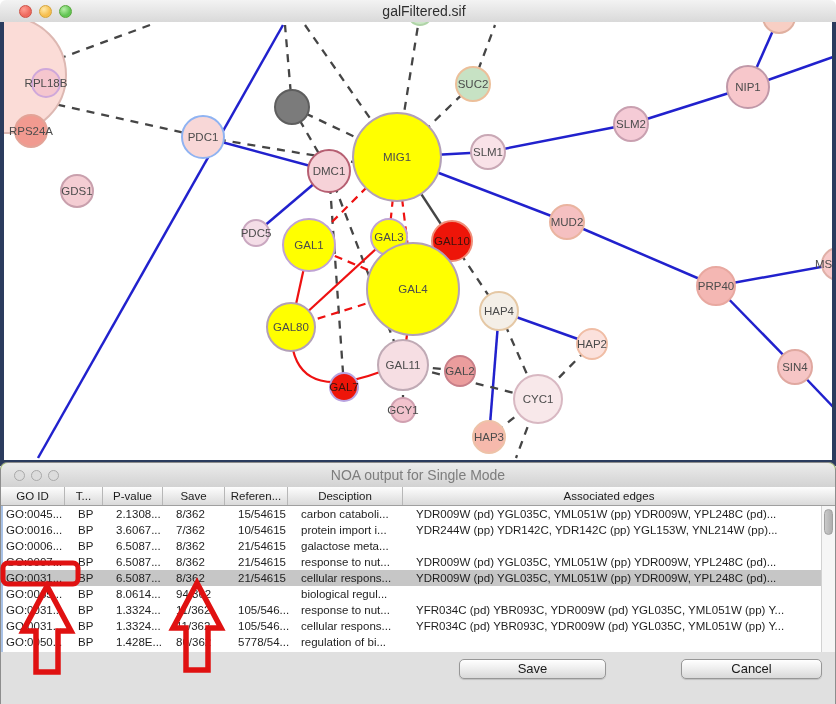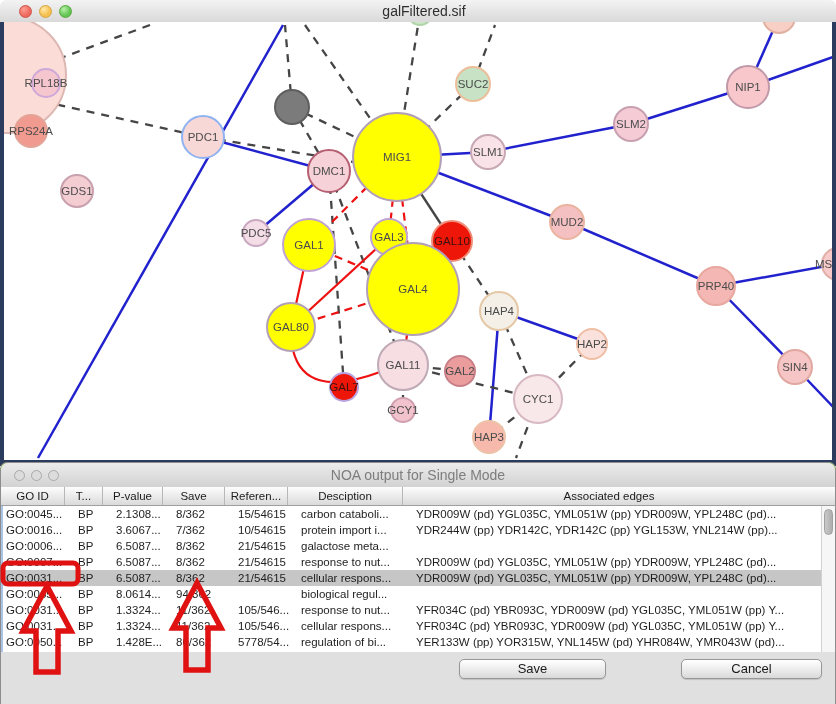--- a/index.html
+++ b/index.html
@@ -282,21 +282,20 @@
             <div class="tcell" style="width: 115px;">cellular respons...</div>
             <div class="tcell" style="width: 412px;">YFR034C (pd) YBR093C, YDR009W (pd) YGL035C, YML051W (pp) Y...</div>
           </div>
           <div class="trow">
             <div class="tcell" style="width: 72px;">GO:0050...</div>
             <div class="tcell" style="width: 38px;">BP</div>
             <div class="tcell" style="width: 60px;">1.428E...</div>
             <div class="tcell" style="width: 62px;">80/362</div>
             <div class="tcell" style="width: 63px;">5778/54...</div>
             <div class="tcell" style="width: 115px;">regulation of bi...</div>
-            <div class="tcell" style="width: 412px;">YER133W (pp) YOR315W, YNL145W (pd) YHR084W, YMR043W (pd)...</div>
           </div>
         </div>
       <div class="vscroll">
         <div class="vthumb"></div>
       </div>
     </div>
 
     <div class="noa-bottom">
       <div class="mac-btn btn-save">Save</div>
       <div class="mac-btn btn-cancel">Cancel</div>

